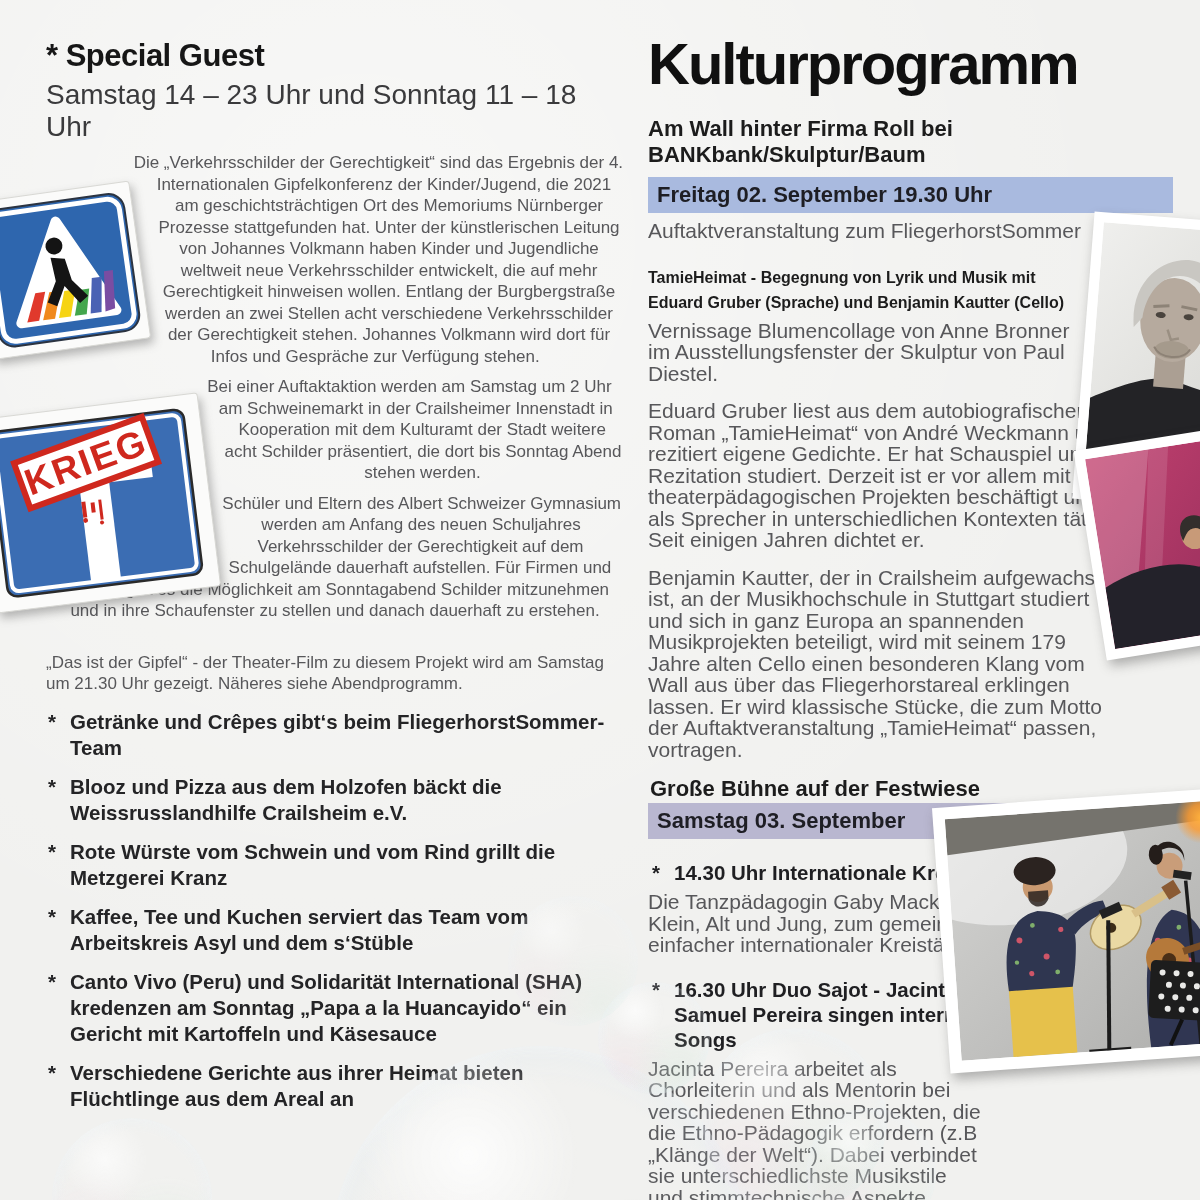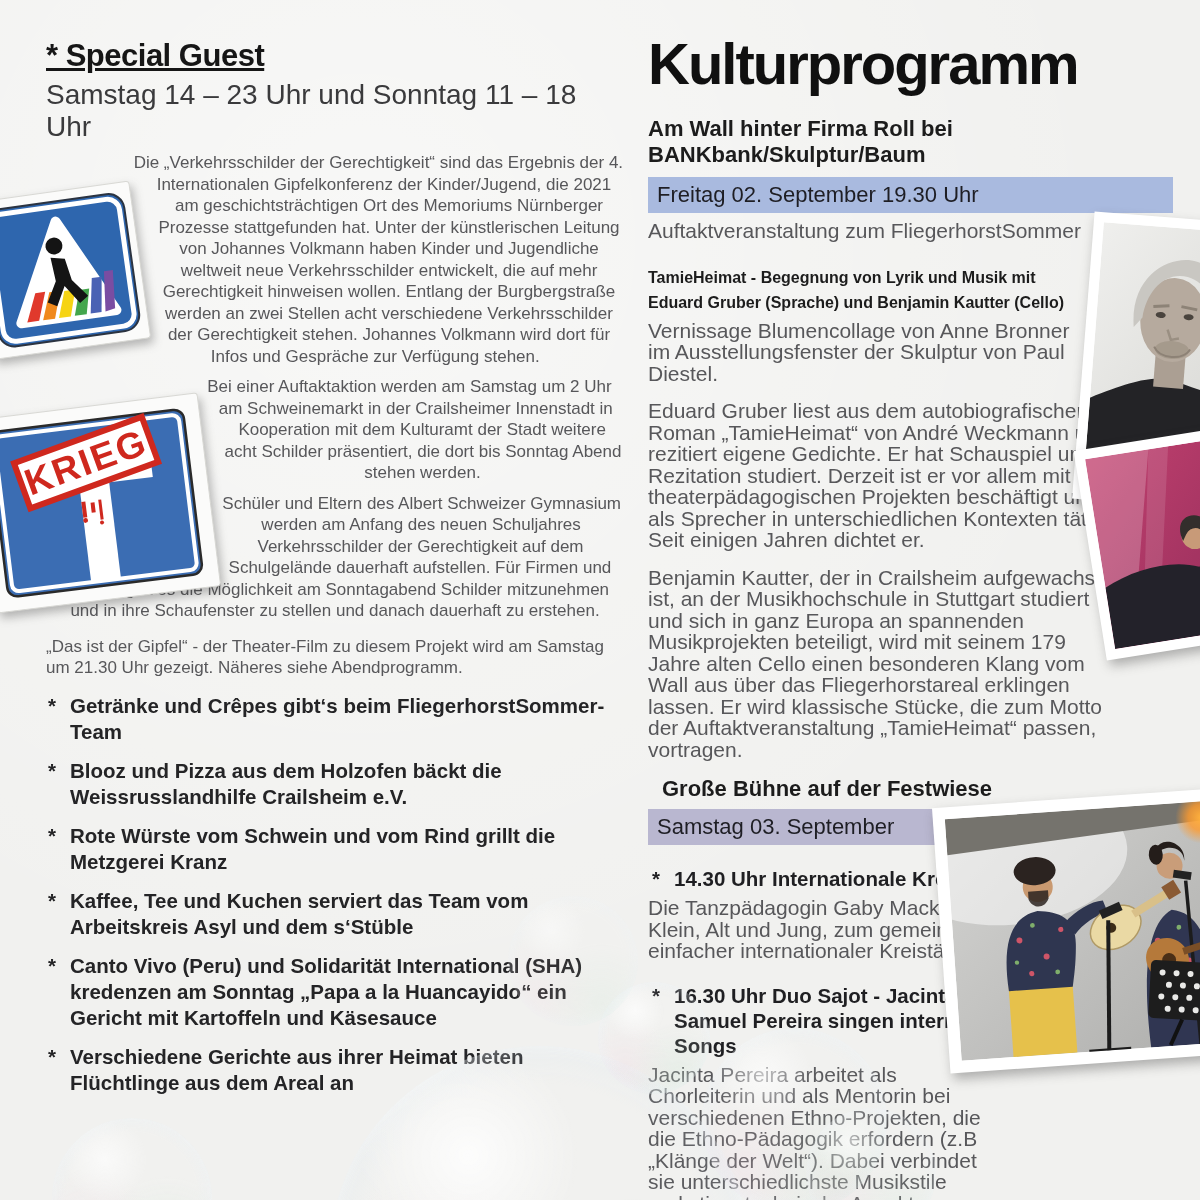--- a/index.html
+++ b/index.html
@@ -7,50 +7,50 @@
        font-family:"Liberation Sans","DejaVu Sans",sans-serif;}
   .page{position:relative;width:1200px;height:1200px;overflow:hidden;
         background:#f1f1ef;
         background-image:radial-gradient(circle at 30% 20%, rgba(255,255,255,.5), rgba(255,255,255,0) 60%);}
 
   
   .col-left{position:absolute;left:46px;top:38px;width:578px;}
   .col-right{position:absolute;left:648px;top:30px;width:552px;}
 
   
-  .h-special{font-size:31px;font-weight:bold;color:#161616;letter-spacing:-.5px;margin:0;text-decoration:underline;}
+  .h-special{font-size:31px;font-weight:bold;color:#161616;letter-spacing:-.5px;margin:0;}
   .h-sub{font-size:22px;font-weight:bold;color:#1c1c1c;line-height:26px;margin:7px 0 0 0;}
   .h-vk{font-size:21px;font-weight:bold;color:#1c1c1c;margin:24px 0 0 0;}
   .h-times{font-size:28px;font-weight:normal;color:#3a3a3c;margin:5px 0 0 0;}
   .body-l{font-size:17px;line-height:21.5px;color:#57575a;margin:9px 0 0 0;}
   .t-center{text-align:center;}
   .sign-float{float:left;position:relative;}
   .sf1{width:152px;height:178px;margin:26px 6px 4px -50px;
        shape-outside:polygon(0 0,70% 0,100% 30%,100% 84%,55% 100%,0 100%);}
   .sf2{width:218px;height:172px;margin:24px 8px 2px -50px;
        shape-outside:polygon(0 0,80% 4%,100% 34%,96% 100%,0 100%);}
   .sign-float svg{overflow:visible;filter:drop-shadow(3px 5px 5px rgba(60,60,60,.35));}
   .h-essen{font-size:31px;font-weight:bold;color:#161616;letter-spacing:-.5px;margin:30px 0 0 0;clear:both;}
   .bullets{margin-top:14px;}
   .bullet{position:relative;padding-left:24px;margin-top:13px;
           font-size:20.5px;font-weight:bold;color:#242426;line-height:26px;}
   .bullet .mark{position:absolute;left:2px;top:0;}
 
   
   .h-kultur{font-size:58px;font-weight:bold;color:#101010;letter-spacing:-2px;margin:0;}
   .h-wall{font-size:22px;font-weight:bold;color:#1c1c1c;margin:19px 0 0 0;}
-  .banner{width:525px;margin-top:9px;font-size:22px;font-weight:normal;color:#1e1e24;
+  .banner{width:525px;margin-top:9px;font-size:22px;font-weight:bold;color:#1e1e24;
           padding:5px 0 5px 9px;box-sizing:border-box;}
   .banner-fri{background:#a9badf;}
   .banner-sat{background:#b9b7d0;}
   .body-r{font-size:21px;line-height:21.5px;color:#57575a;width:472px;margin:8px 0 0 0;}
   .h-ev-block{font-size:16px;font-weight:bold;color:#1c1c1c;line-height:25px;width:440px;margin:23px 0 0 0;}
   .prewrap{white-space:pre-line;}
   .mt16{margin-top:16px;}
-  .h-buehne{font-size:22px;font-weight:bold;color:#1c1c1c;margin:16px 0 0 14px;}
+  .h-buehne{font-size:22px;font-weight:bold;color:#1c1c1c;margin:16px 0 0 2px;}
   .event-h{position:relative;padding-left:26px;font-size:20.5px;font-weight:bold;
            color:#1f1f22;line-height:25px;margin:21px 0 0 0;}
   .event-h .mark{position:absolute;left:4px;top:0;}
   .w360{width:370px;}
   .narrow{width:338px;}
 
   
   .photo{position:absolute;background:#fff;box-shadow:3px 6px 12px rgba(70,70,70,.4);}
   .photo svg{display:block;}
   .ph-gruber{left:1093px;top:213px;width:172px;height:288px;padding:10px 10px 34px 10px;
@@ -124,21 +124,21 @@
             <rect x="101" y="100" width="3" height="20" fill="#cf281e"></rect>
             <circle cx="86" cy="119" r="2.4" fill="#cf281e"></circle>
             <circle cx="102" cy="123" r="2" fill="#cf281e"></circle>
           </g>
         </svg>
       </span><span>Bei einer Auftaktaktion werden am Samstag um 2 Uhr am Schweinemarkt in der Crailsheimer Innenstadt in Kooperation mit dem Kulturamt der Stadt weitere acht Schilder präsentiert, die dort bis Sonntag Abend stehen werden.</span>
     </p>
 
     <p class="body-l t-center">Schüler und Eltern des Albert Schweizer Gymnasium werden am Anfang des neuen Schuljahres Verkehrsschilder der Gerechtigkeit auf dem Schulgelände dauerhaft aufstellen. Für Firmen und Institute gibt es die Möglichkeit am Sonntagabend Schilder mitzunehmen und in ihre Schaufenster zu stellen und danach dauerhaft zu erstehen.</p>
 
-    <p class="body-l" style="clear:both;margin-top:14px;">„Das ist der Gipfel“ -  der Theater-Film zu diesem Projekt wird am Samstag um 21.30 Uhr gezeigt. Näheres siehe Abendprogramm.</p>
+    <p class="body-l" style="clear:both;margin-top:30px;">„Das ist der Gipfel“ -  der Theater-Film zu diesem Projekt wird am Samstag um 21.30 Uhr gezeigt. Näheres siehe Abendprogramm.</p>
 
 
     <div class="bullets">
       <div class="bullet"><span class="mark">*</span><span>Getränke und Crêpes gibt‘s beim FliegerhorstSommer-Team</span></div>
       <div class="bullet"><span class="mark">*</span><span>Blooz und Pizza aus dem Holzofen bäckt die Weissrusslandhilfe Crailsheim e.V.</span></div>
       <div class="bullet"><span class="mark">*</span><span>Rote Würste vom Schwein und vom Rind grillt die Metzgerei Kranz</span></div>
       <div class="bullet"><span class="mark">*</span><span>Kaffee, Tee und Kuchen serviert das Team vom Arbeitskreis Asyl und dem s‘Stüble</span></div>
       <div class="bullet"><span class="mark">*</span><span>Canto Vivo (Peru) und Solidarität International (SHA) kredenzen am Sonntag „Papa a la Huancayido“ ein Gericht mit Kartoffeln und Käsesauce</span></div>
       <div class="bullet"><span class="mark">*</span><span>Verschiedene Gerichte aus ihrer Heimat bieten Flüchtlinge aus dem Areal an</span></div>
     </div>
@@ -151,21 +151,21 @@
     <div class="banner banner-fri">Freitag  02. September 19.30 Uhr</div>
     <p class="body-r" style="margin-top:7px;">Auftaktveranstaltung zum FliegerhorstSommer</p>
 
     <h3 class="h-ev-block">TamieHeimat - Begegnung von Lyrik und Musik mit Eduard Gruber (Sprache) und Benjamin Kautter (Cello)</h3>
     <p class="body-r prewrap" style="margin-top:5px;">Vernissage Blumencollage von Anne Bronner
 im Ausstellungsfenster der Skulptur von Paul Diestel.</p>
     <p class="body-r mt16">Eduard Gruber liest aus dem autobiografischen Roman „TamieHeimat“ von André Weckmann und rezitiert eigene Gedichte. Er hat Schauspiel und Rezitation studiert. Derzeit ist er vor allem mit theaterpädagogischen Projekten beschäftigt und als Sprecher in unterschiedlichen Kontexten tätig. Seit einigen Jahren dichtet er.</p>
     <p class="body-r mt16">Benjamin Kautter, der in Crailsheim aufgewachsen ist, an der Musikhochschule in Stuttgart studiert und sich in ganz Europa an spannenden Musikprojekten beteiligt, wird mit seinem 179 Jahre alten Cello einen besonderen Klang vom Wall aus über das Fliegerhorstareal erklingen lassen. Er wird klassische Stücke, die zum Motto der Auftaktveranstaltung „TamieHeimat“ passen, vortragen.</p>
 
     <h3 class="h-buehne">Große Bühne auf der Festwiese</h3>
-    <div class="banner banner-sat" style="margin-top:7px;">Samstag 03. September</div>
+    <div class="banner banner-sat" style="margin-top:1px;">Samstag 03. September</div>
 
     <div class="event-h"><span class="mark">*</span><span>14.30 Uhr Internationale Kreistänze zum Mittanzen</span></div>
     <p class="body-r" style="margin-top:6px;">Die Tanzpädagogin Gaby Mack lädt Groß und Klein, Alt und Jung, zum gemeinsamen Mittanzen einfacher internationaler Kreistänze ein.</p>
 
     <div class="event-h w360"><span class="mark">*</span><span>16.30 Uhr Duo Sajot - Jacinta &amp; Samuel Pereira singen internationale Songs</span></div>
     <p class="body-r narrow" style="margin-top:6px;">Jacinta Pereira arbeitet als Chorleiterin und als Mentorin bei verschiedenen Ethno-Projekten, die die Ethno-Pädagogik erfordern (z.B „Klänge der Welt“). Dabei verbindet sie unterschiedlichste Musikstile und stimmtechnische Aspekte.</p>
     <p class="body-r narrow mt16">Seit 2019 arbeitet sie als Kirchenmusikerin in Crailsheim und sie ist künstlerische Leiterin vom Aspacher ChorWerk und dem Internationalen Chor VHS-Crailsheim. Mit ihrem Mann Samuel Pereira bildet sie das Duo Sajot.</p>
   </div>
 
   <div class="photo ph-gruber">

